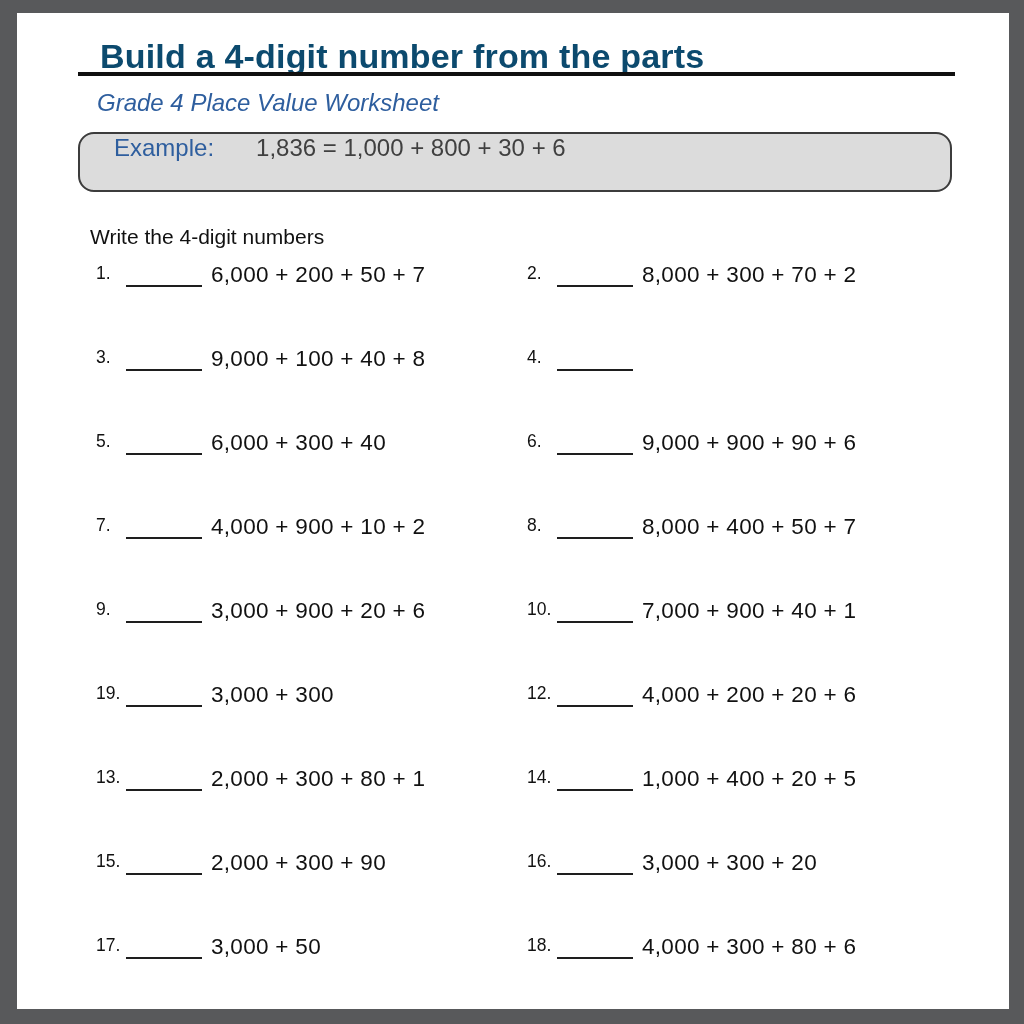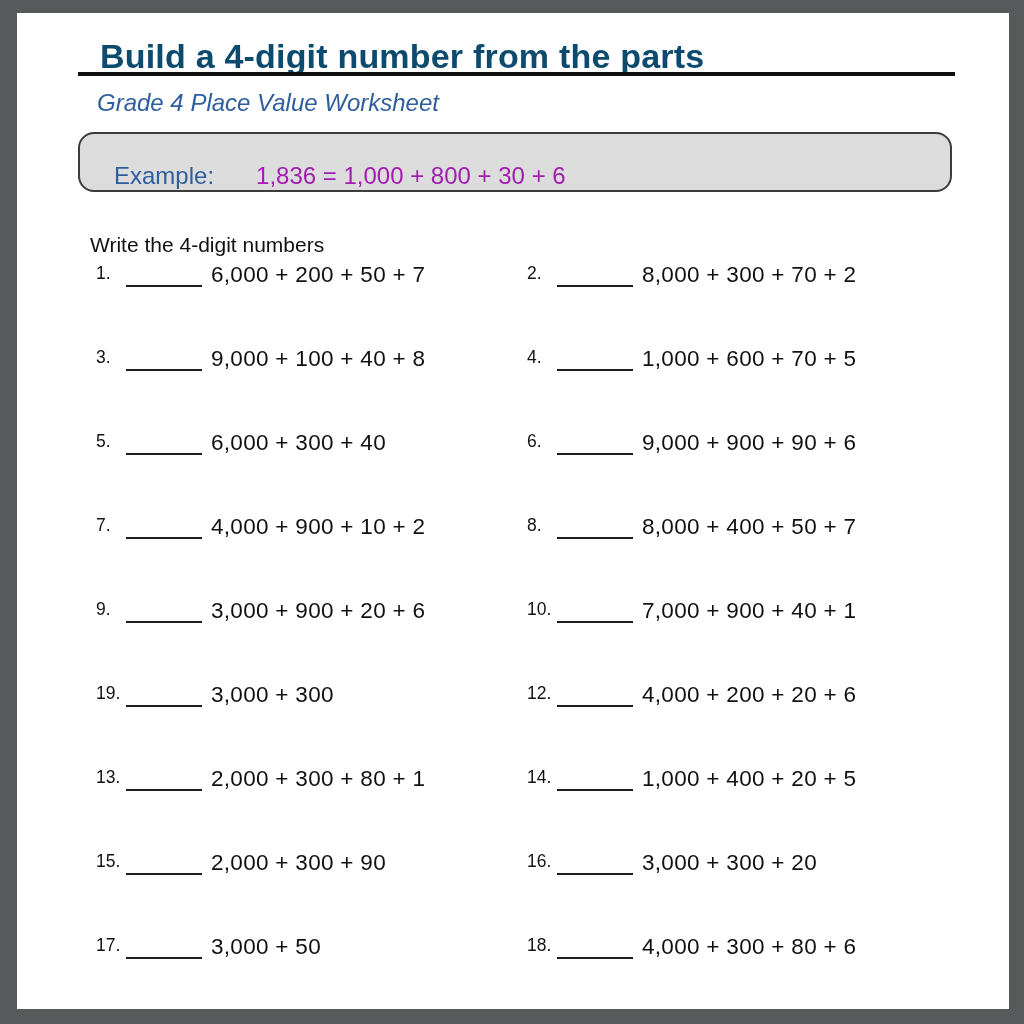--- a/index.html
+++ b/index.html
@@ -39,41 +39,40 @@
     font-style: italic;
   }
   .example-box {
     position: absolute;
     left: 61px; top: 119px;
     width: 874px; height: 60px;
     background: #dcdcdc;
     border: 2px solid #3c3c3c;
     border-radius: 16px;
     display: flex;
-    align-items: flex-end;
+    align-items: flex-start;
     padding-left: 34px;
   }
   .example-label {
     font-size: 24px;
     color: #2e5e9e;
     margin-right: 42px;
     white-space: nowrap;
   }
   .example-equation {
     font-size: 24px;
-    color: #a21caf;
+    color: #404040;
     white-space: nowrap;
   }
   .instruction {
     position: absolute;
     left: 73px; top: 212px;
     font-size: 21px;
     color: #111111;
     white-space: nowrap;
-    margin-top: 8px;
   }
   .problems {
     position: absolute;
     left: 79px; top: 248px;
     display: grid;
     grid-template-columns: 431px auto;
     grid-auto-rows: 84px;
     align-items: start;
   }
   .problem {
@@ -134,21 +133,20 @@
 
   <div class="problem">
     <span class="num">3.</span>
     <span class="blank"></span>
     <span class="expr">9,000 + 100 + 40 + 8</span>
   </div>
 
   <div class="problem">
     <span class="num">4.</span>
     <span class="blank"></span>
-    <span class="expr">1,000 + 600 + 70 + 5</span>
   </div>
 
   <div class="problem">
     <span class="num">5.</span>
     <span class="blank"></span>
     <span class="expr">6,000 + 300 + 40</span>
   </div>
 
   <div class="problem">
     <span class="num">6.</span>

